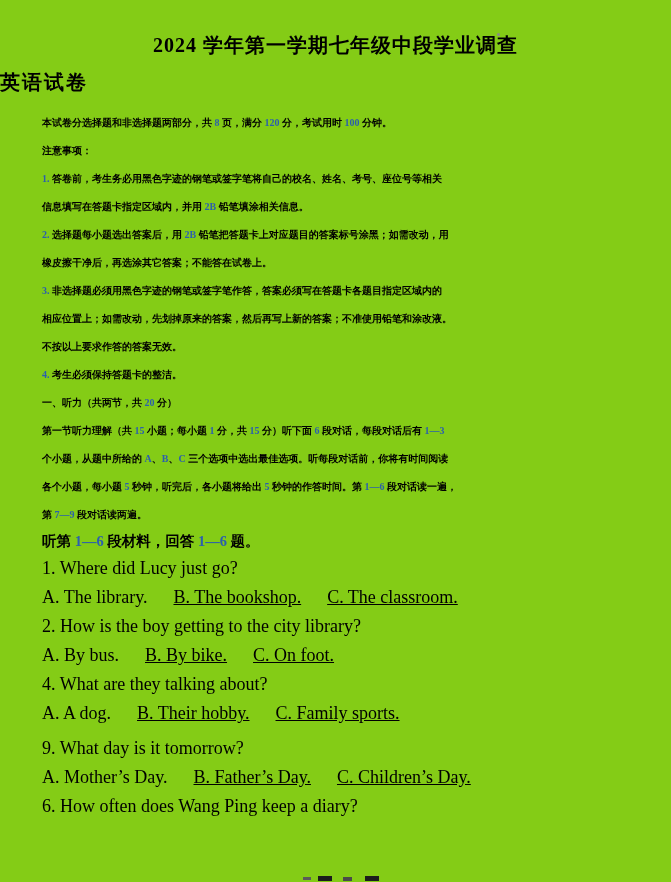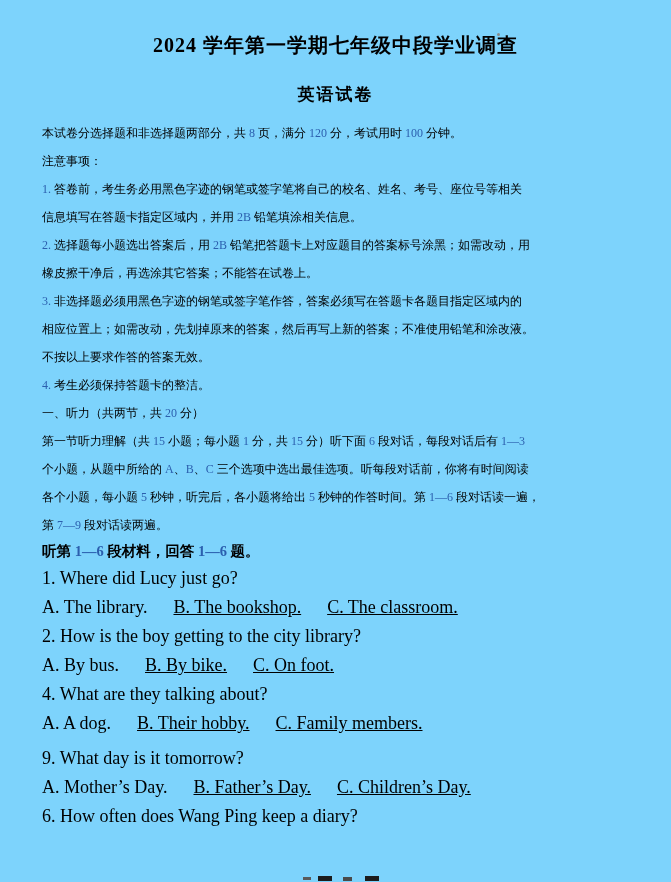--- a/index.html
+++ b/index.html
@@ -4,47 +4,46 @@
 <style>
   html, body {
     margin: 0;
     padding: 0;
     background: #ffffff;
   }
   .page {
     position: relative;
     width: 671px;
     height: 882px;
-    background: #7dd3fc;
+    background: #84cc16;
     overflow: hidden;
     color: #000000;
     font-family: "Liberation Serif", "DejaVu Serif", serif;
   }
   .title {
     padding-top: 32px;
     text-align: center;
     font-size: 20px;
     font-weight: bold;
     letter-spacing: 1px;
     white-space: nowrap;
   }
   .subtitle {
-    margin-top: 24px;
-    text-align: center;
-    font-size: 17px;
+    margin-top: 10px;
+    font-size: 20px;
     font-weight: bold;
     letter-spacing: 2px;
   }
   .body-text {
     padding: 13px 26px 0 42px;
   }
   .line { white-space: nowrap; }
   .line.zh {
-    font-size: 12px;
-    font-weight: normal;
+    font-size: 10px;
+    font-weight: bold;
     line-height: 28px;
   }
   .line.zhplain {
     font-size: 14.5px;
     font-weight: bold;
     line-height: 25px;
   }
   .line.en, .line.opts {
     font-size: 18px;
     font-weight: normal;
@@ -96,21 +95,21 @@
       <div class="line zh"><span>第一节听力理解（共 </span><span class="num">15</span><span> 小题；每小题 </span><span class="num">1</span><span> 分，共 </span><span class="num">15</span><span> 分）听下面 </span><span class="num">6</span><span> 段对话，每段对话后有 </span><span class="num">1—3</span></div>
       <div class="line zh"><span>个小题，从题中所给的 </span><span class="num">A</span><span>、</span><span class="num">B</span><span>、</span><span class="num">C</span><span> 三个选项中选出最佳选项。听每段对话前，你将有时间阅读</span></div>
       <div class="line zh"><span>各个小题，每小题 </span><span class="num">5</span><span> 秒钟，听完后，各小题将给出 </span><span class="num">5</span><span> 秒钟的作答时间。第 </span><span class="num">1—6</span><span> 段对话读一遍，</span></div>
       <div class="line zh"><span>第 </span><span class="num">7—9</span><span> 段对话读两遍。</span></div>
       <div class="line zhplain"><span>听第 </span><span class="num">1—6</span><span> 段材料，回答 </span><span class="num">1—6</span><span> 题。</span></div>
       <div class="line en"><span>1. Where did Lucy just go?</span></div>
       <div class="line opts"><span class="opt">A. The library.</span><span class="opt">B. The bookshop.</span><span class="opt">C. The classroom.</span></div>
       <div class="line en"><span>2. How is the boy getting to the city library?</span></div>
       <div class="line opts"><span class="opt">A. By bus.</span><span class="opt">B. By bike.</span><span class="opt">C. On foot.</span></div>
       <div class="line en"><span>4. What are they talking about?</span></div>
-      <div class="line opts"><span class="opt">A. A dog.</span><span class="opt">B. Their hobby.</span><span class="opt">C. Family members.</span></div>
+      <div class="line opts"><span class="opt">A. A dog.</span><span class="opt">B. Their hobby.</span><span class="opt">C. Family sports.</span></div>
       <div class="line en gap"><span>9. What day is it tomorrow?</span></div>
       <div class="line opts"><span class="opt">A. Mother’s Day.</span><span class="opt">B. Father’s Day.</span><span class="opt">C. Children’s Day.</span></div>
       <div class="line en"><span>6. How often does Wang Ping keep a diary?</span></div>
     </div>
   <div class="fragments">
     <i class="f1"></i>
     <i class="f2"></i>
     <i class="f3"></i>
     <i class="f4"></i>
   </div>

